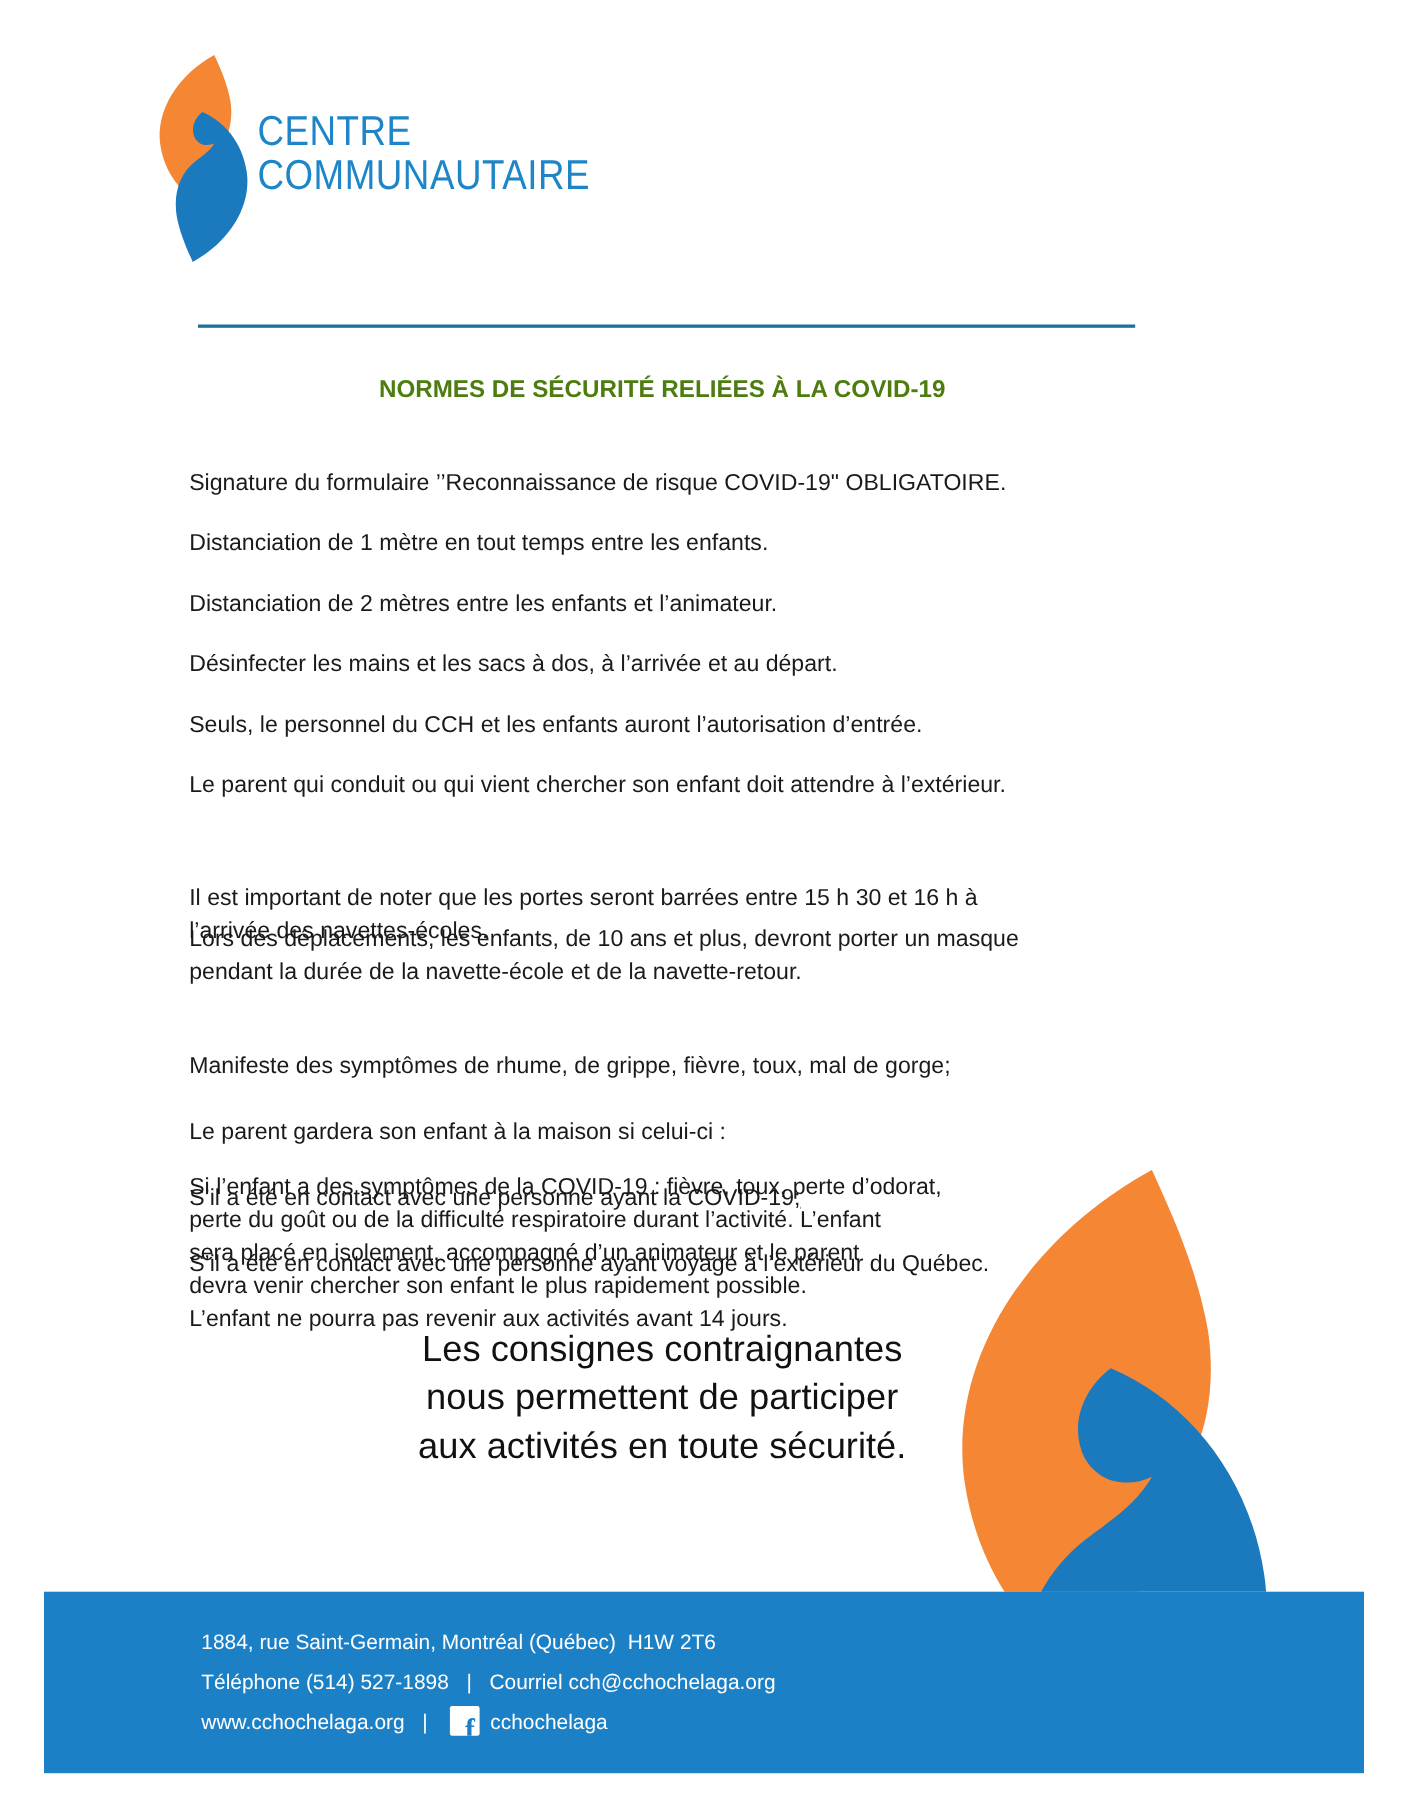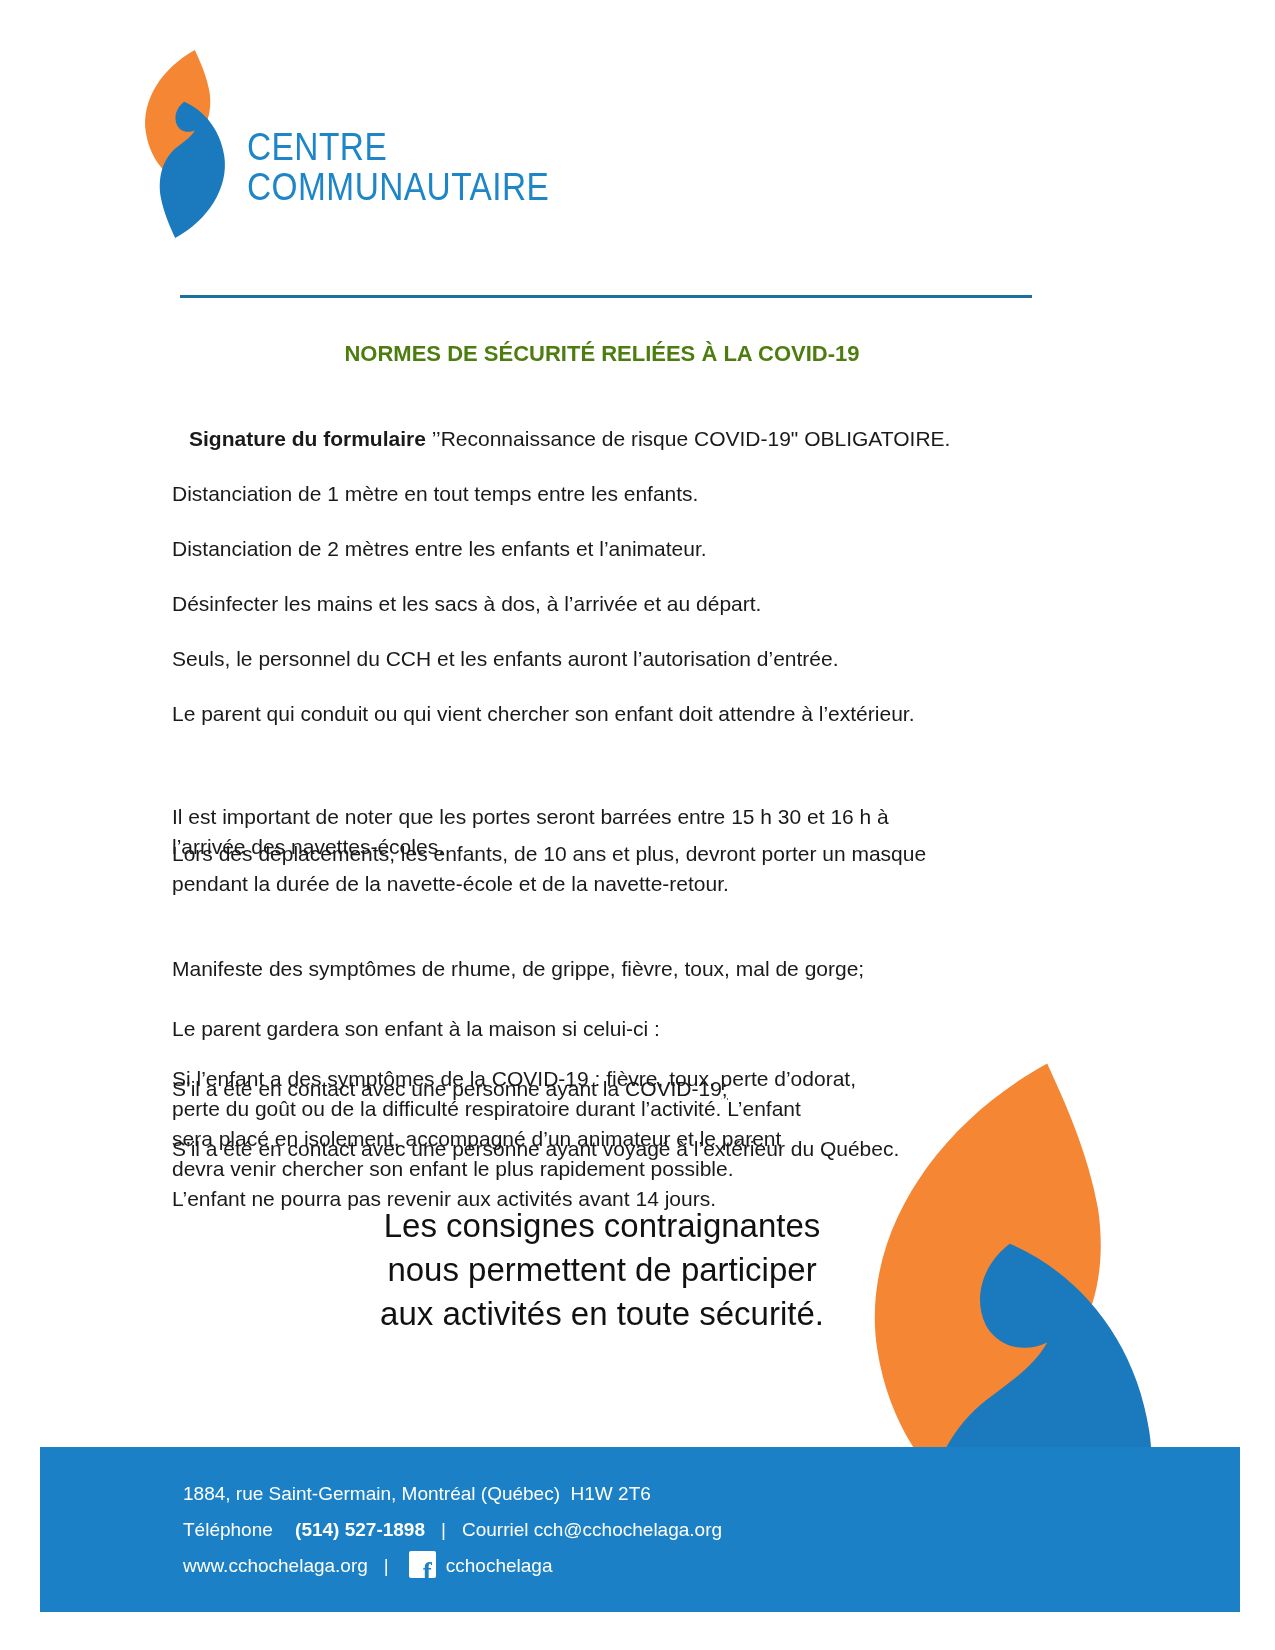--- a/index.html
+++ b/index.html
@@ -2,21 +2,21 @@
 <html><head>
 <meta charset="utf-8">
 <style>
   * { margin:0; padding:0; box-sizing:border-box; }
   html,body { background:#ffffff; }
   body { width:1275px; height:1650px; position:relative; font-family:"Liberation Sans", sans-serif; color:#1a1a1a; }
   .page { position:absolute; left:0; top:0; width:1275px; height:1650px; background:#fff; overflow:hidden; }
 
   
   .logo-flame { position:absolute; left:138px; top:46px; width:98px; height:196px; }
-  .logo-line { position:absolute; left:247px; color:#1e86c8; white-space:nowrap;margin-top:27px; }
+  .logo-line { position:absolute; left:234px; color:#1e86c8; white-space:nowrap; }
   .logo-line .cond { display:inline-block; transform:scaleX(0.88); transform-origin:left center; letter-spacing:0.5px; }
   .logo-centre        { top:99px;  font-size:38px; font-weight:400; }
   .logo-communautaire { top:139px; font-size:38px; font-weight:400; }
   .logo-hochelaga     { top:179px; font-size:50px; font-weight:700; color:#1b79bd; }
   .logo-hochelaga .cond { transform:scaleX(0.86); letter-spacing:1px; }
   .mission { position:absolute; left:247px; top:254px; font-size:24px; font-weight:700; color:#f58634; white-space:nowrap; }
   .mission .cond { display:inline-block; transform:scaleX(0.92); transform-origin:left center; }
   .header-rule { position:absolute; left:180px; top:295px; width:852px; height:3px; background:#1d6f9e; }
 
   
@@ -25,21 +25,21 @@
   .p1  { top:424px; }
   .p2  { top:479px; }
   .p3  { top:534px; }
   .p4  { top:589px; }
   .p5  { top:644px; }
   .p6  { top:699px; }
   .p7  { top:754px;margin-top:48px; }
   .p8  { top:839px; }
   .p9  { top:924px; }
   .p10 { top:1064px; }
-  .bold { font-weight:700;margin-left:17px; }
+  .bold { font-weight:400; }
   .usemi { text-decoration:underline; }
   .line { white-space:pre; }
 
   .statement { position:absolute; left:172px; top:1204px; width:860px; text-align:center;
                font-size:33px; line-height:44px; white-space:pre-line; color:#111; }
 
   
   .flame-clip { position:absolute; left:850px; top:1050px; width:410px; height:397px; overflow:hidden; z-index:1; }
   .flame-clip svg { display:block; }
 

